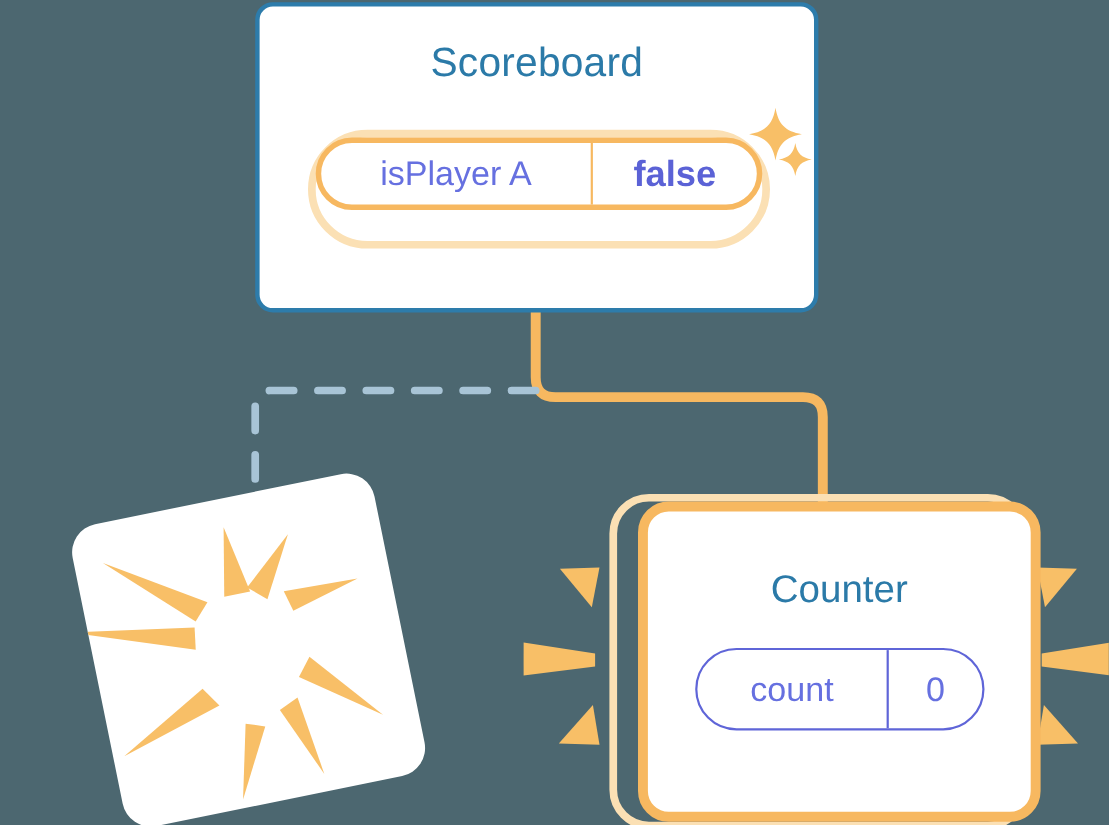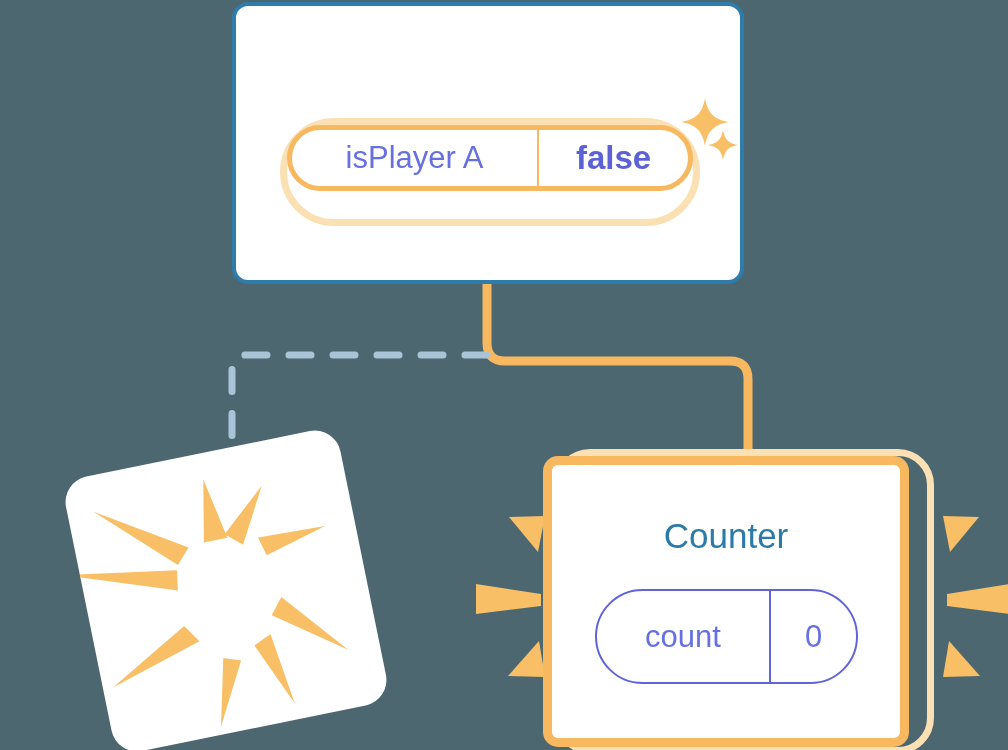--- a/index.html
+++ b/index.html
@@ -110,45 +110,45 @@
     top: 449px;
     width: 380px;
     height: 305px;
     box-sizing: border-box;
     border: 7px solid #fbe0b4;
     border-radius: 36px;
     z-index: 5;
   }
   #counter-card {
     position: absolute;
-    left: 543px;
+    left: 580px;
     top: 456px;
     width: 366px;
     height: 291px;
     box-sizing: border-box;
     background: #ffffff;
     border: 9px solid #f7b860;
-    border-radius: 15px;
+    border-radius: 28px;
     z-index: 6;
   }
   #counter-title {
     position: absolute;
     top: 51px;
     left: 0;
     width: 100%;
     text-align: center;
     font-size: 35px;
     color: #2b7aa8;
   }
   #counter-pill {
     position: absolute;
     left: 43px;
     top: 124px;
     width: 263px;
-    height: 95px;
+    height: 75px;
     box-sizing: border-box;
     border: 2px solid #5f65d8;
     border-radius: 48px;
     background: #ffffff;
     display: flex;
     align-items: stretch;
   }
   #counter-pill .cell-key {
     flex: 0 0 172px;
     display: flex;
@@ -239,20 +239,21 @@
   <div id="counter-card">
     <div id="counter-title">Counter</div>
     <div id="counter-pill">
       <div class="cell-key">count</div>
       <div class="cell-sep"></div>
       <div class="cell-val">0</div>
     </div>
   </div>
 
   <div id="scoreboard-card">
+    <div id="scoreboard-title">Scoreboard</div>
     <div id="scoreboard-pill-glow"></div>
     <div id="scoreboard-pill">
       <div class="cell-key">isPlayer A</div>
       <div class="cell-sep"></div>
       <div class="cell-val">false</div>
     </div>
   </div>
 
   <svg class="sparkle" id="sparkle-big" width="52" height="52" viewBox="0 0 52 52">
     <path d="M26 2 C28.5 17 35 23.5 50 26 C35 28.5 28.5 35 26 50 C23.5 35 17 28.5 2 26 C17 23.5 23.5 17 26 2 Z" fill="#f8bf67"></path>

